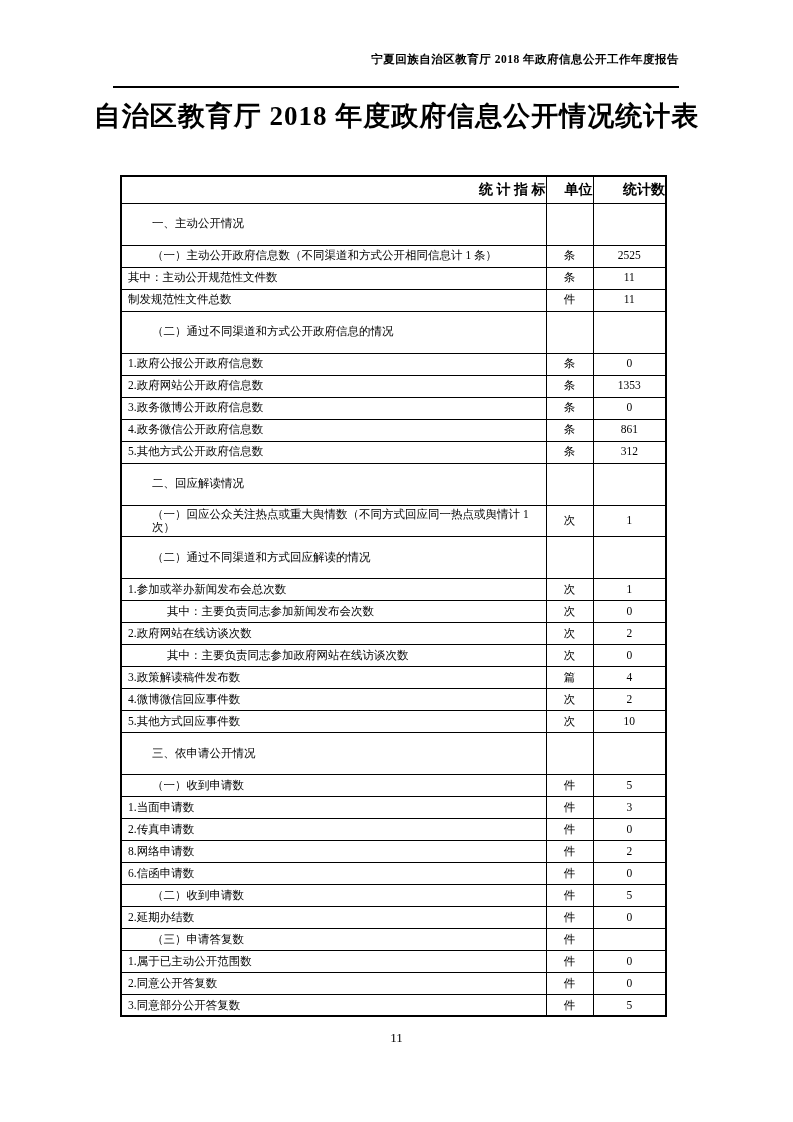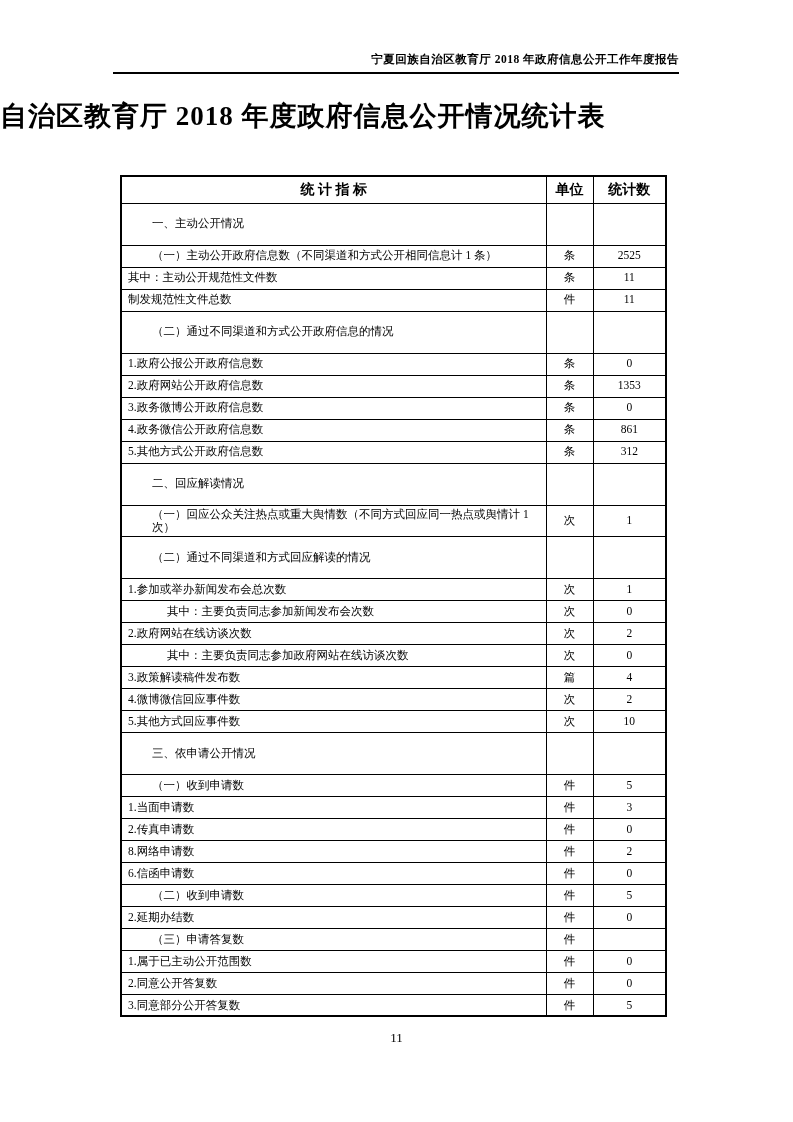--- a/index.html
+++ b/index.html
@@ -14,49 +14,50 @@
   }
   .running-header {
     position: absolute;
     top: 52px;
     left: 113px;
     width: 566px;
     text-align: right;
     font-size: 11.5px;
     font-weight: bold;
     letter-spacing: 0.5px;
-    padding-bottom: 5px;
+    padding-bottom: 19px;
     border-bottom: 2px solid #000;
   }
   .doc-title {
     position: absolute;
     top: 98px;
     left: 0;
     width: 793px;
+    text-align: center;
     font-size: 27px;
     font-weight: bold;
     letter-spacing: 1px;
   }
   table.stats {
     position: absolute;
     top: 175px;
     left: 120px;
     width: 545px;
     border-collapse: collapse;
     table-layout: fixed;
   }
   table.stats, table.stats th, table.stats td {
     border: 1px solid #000;
   }
   table.stats { border-width: 2px; }
   table.stats th {
     height: 27px;
     font-size: 14px;
     font-weight: bold;
-    text-align: center;
+    text-align: right;
     vertical-align: middle;
   }
   table.stats td {
     font-size: 11.5px;
     vertical-align: middle;
     line-height: 1.15;
   }
   td.label { text-align: left; padding: 2px 3px 2px 6px; margin-left: 45px; }
   td.unit, td.value { text-align: center; padding: 2px 1px; }
   tr.row-item td { height: 22px; }

